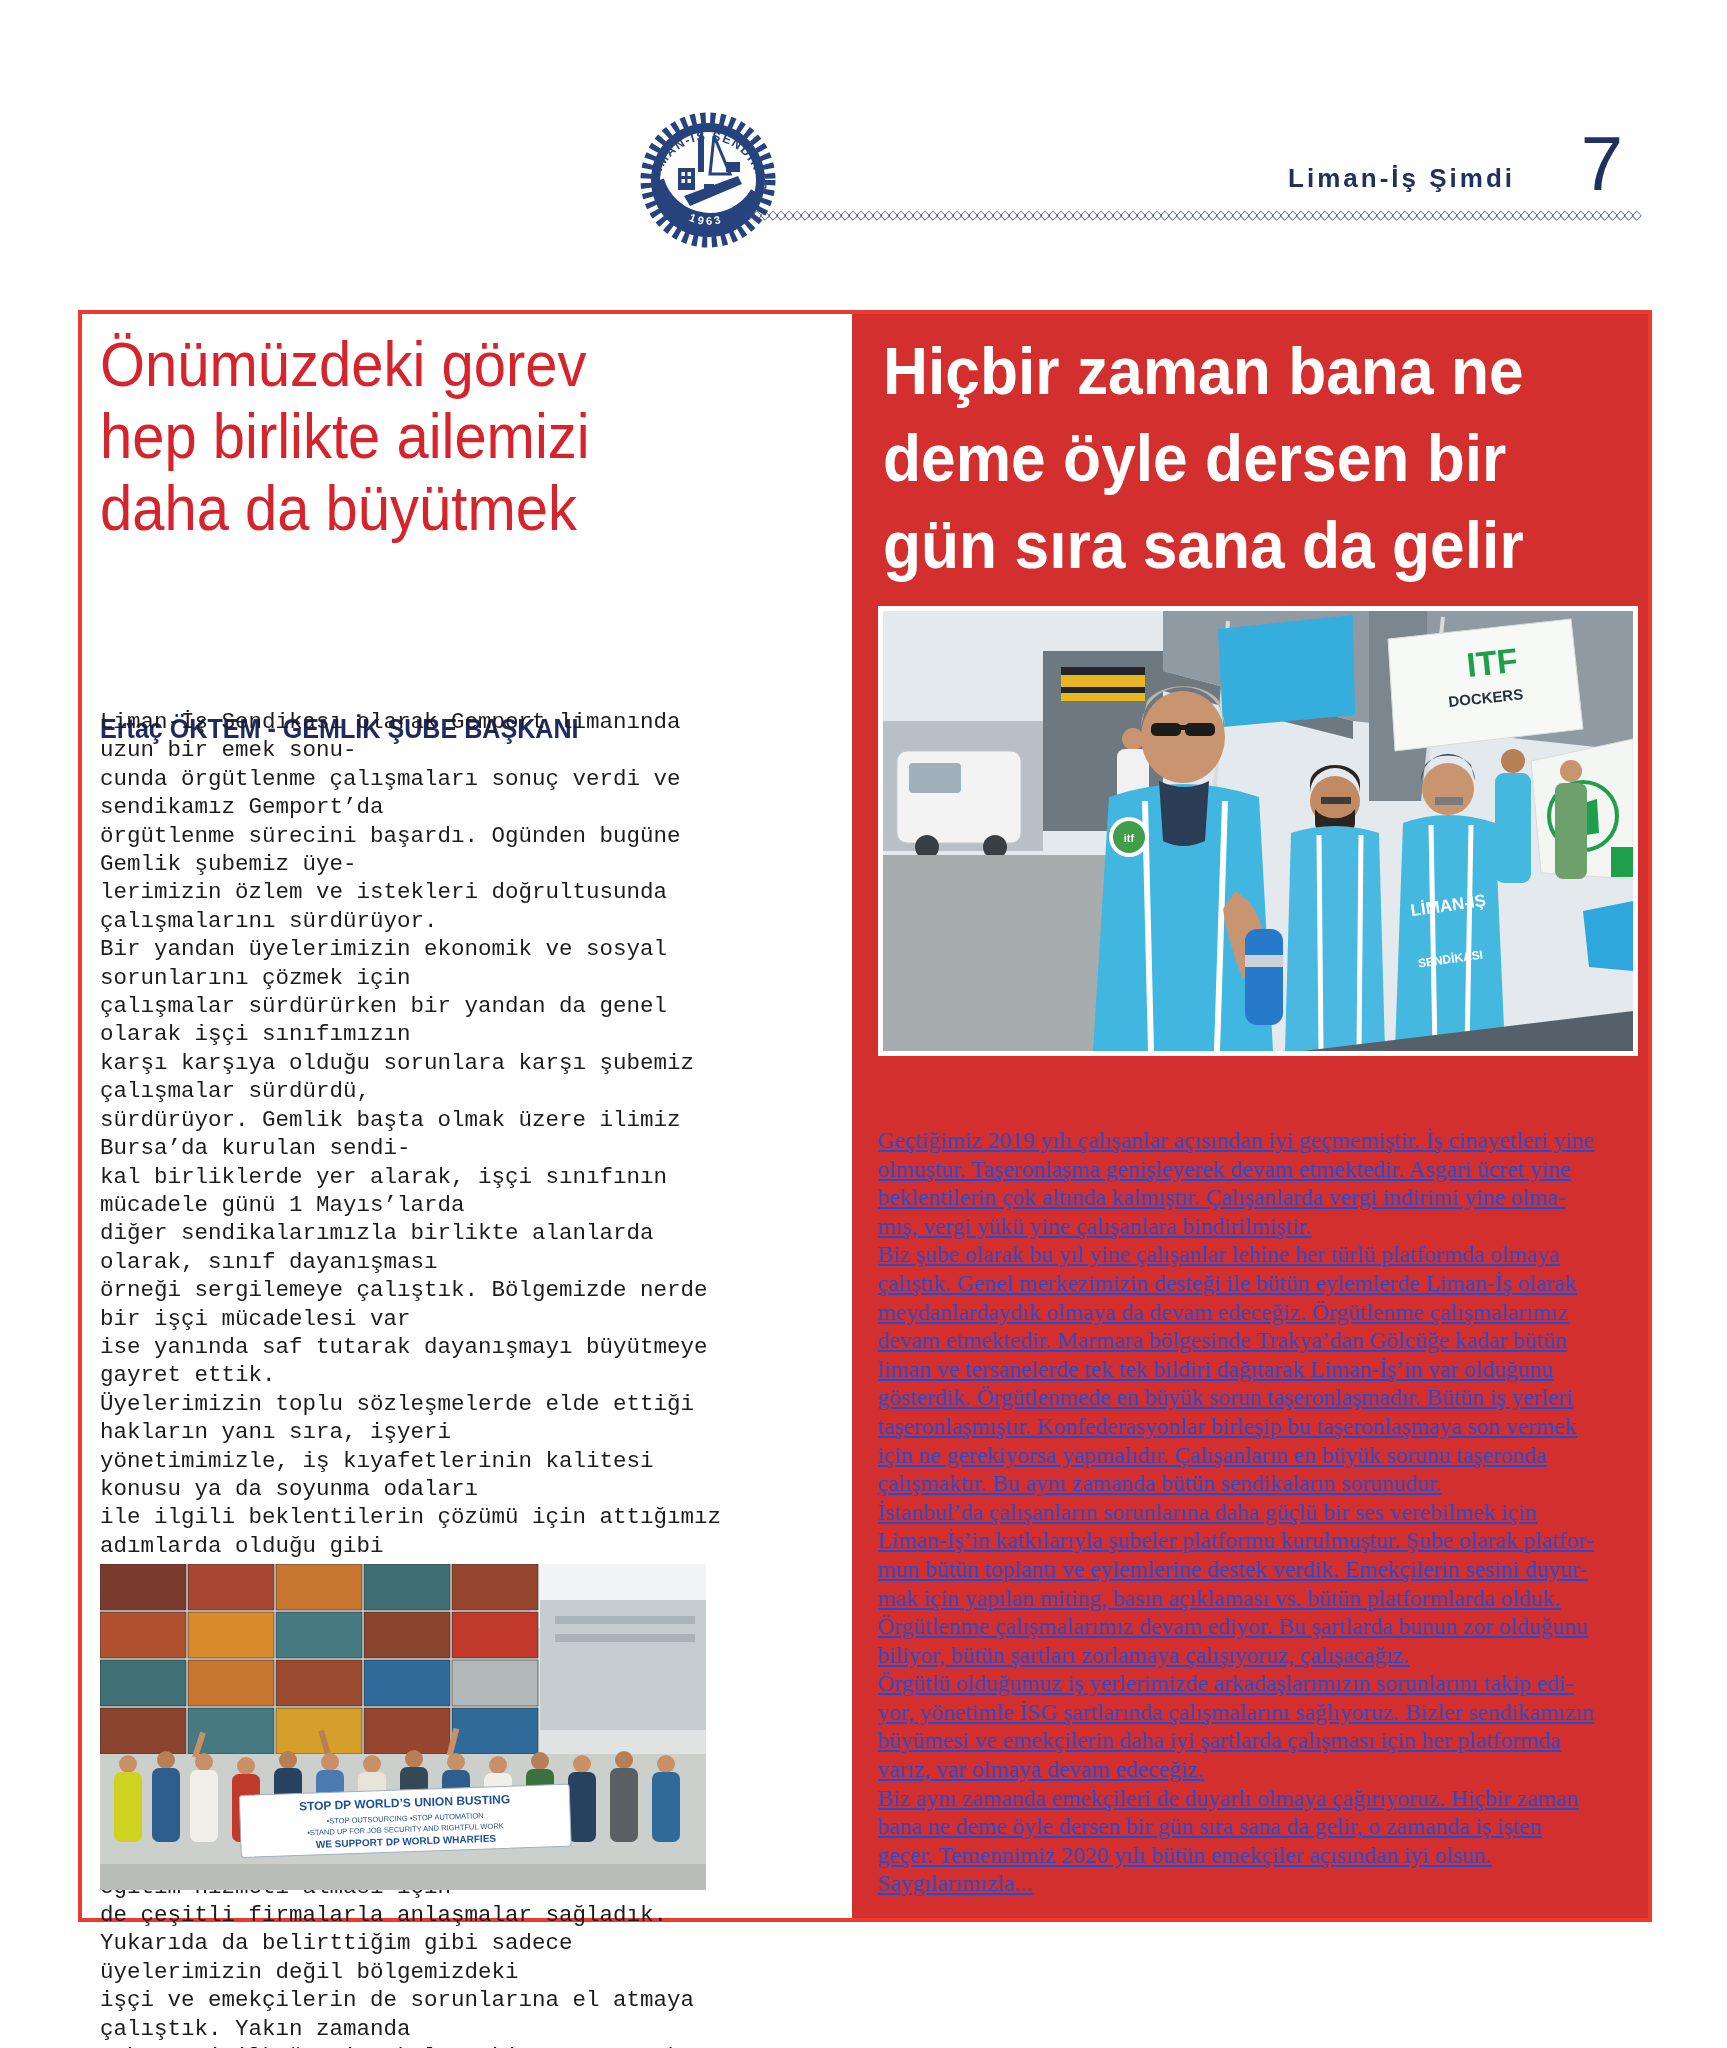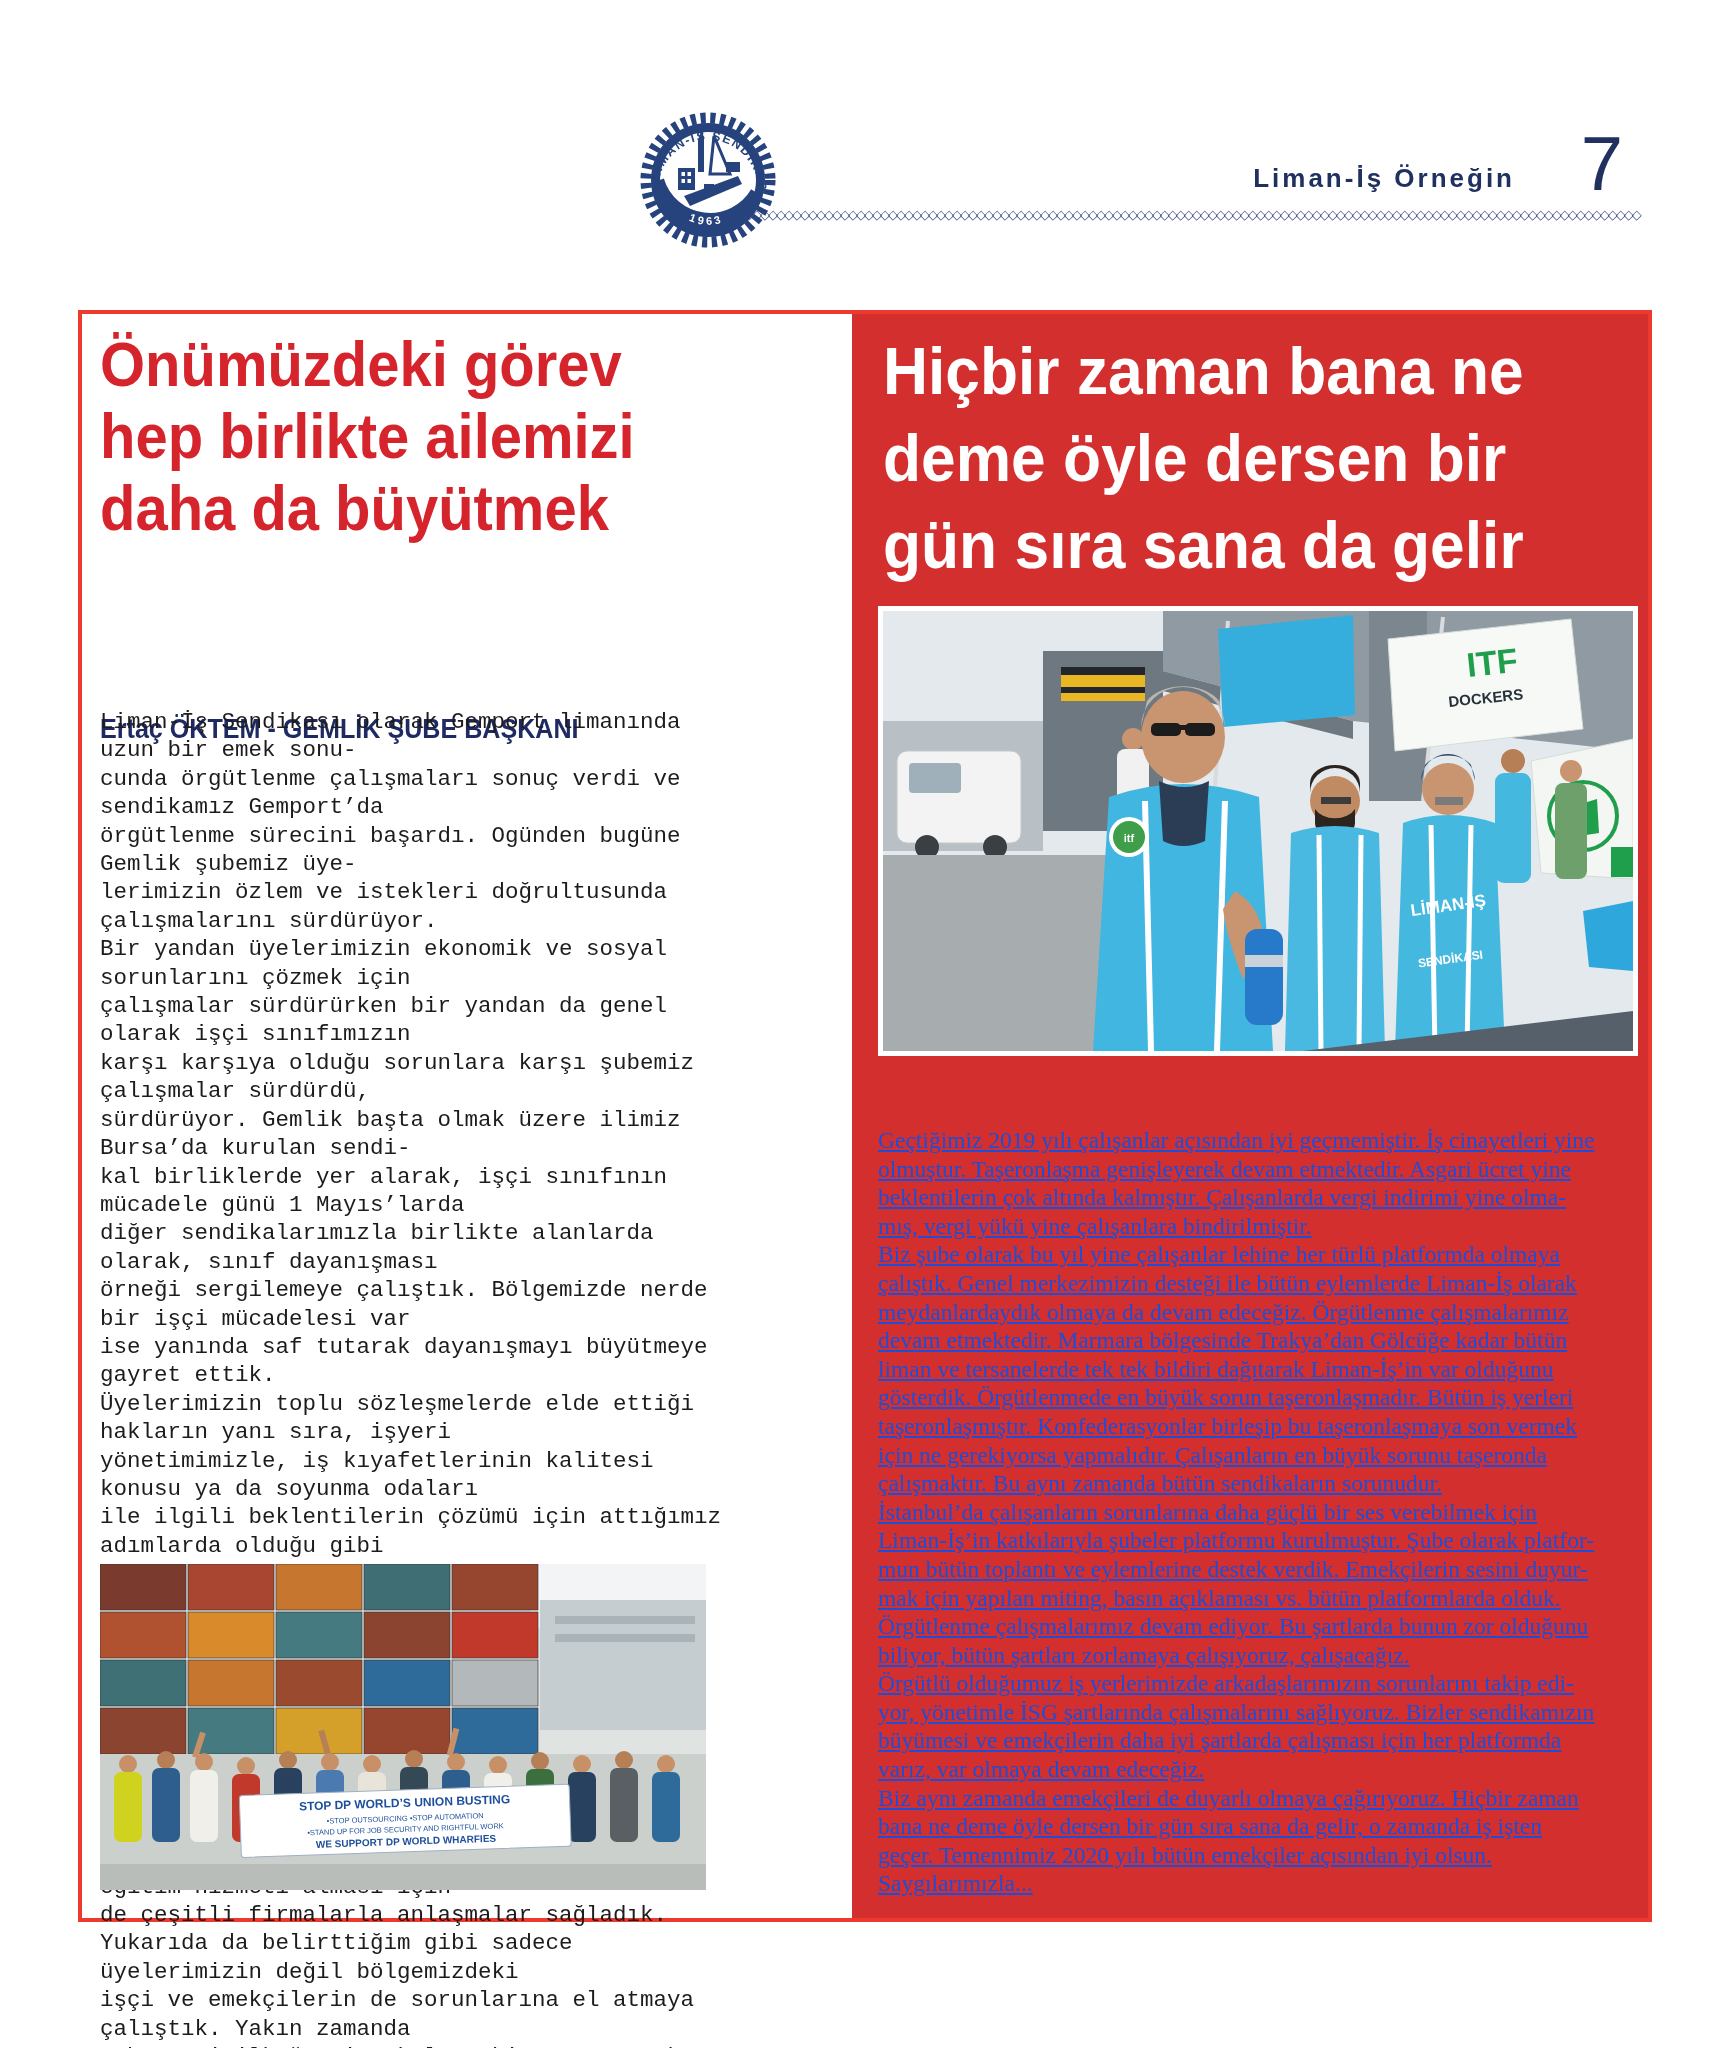--- a/index.html
+++ b/index.html
@@ -16,21 +16,21 @@
         font-size:13px;letter-spacing:-2px;color:#35457e;overflow:hidden;white-space:nowrap;
         line-height:18px;}
 
   
   .content-box{position:absolute;left:78px;top:310px;width:1574px;height:1612px;
         border:4px solid #ee3a2e;background:#ffffff;box-sizing:border-box;}
   .red-panel{position:absolute;left:770px;top:0;width:796px;height:1604px;background:#d22f2e;}
 
   
   .headline-red{position:absolute;left:100px;top:328px;margin:0;color:#d6242c;
-        font-size:63px;line-height:72px;font-weight:bold;white-space:nowrap;}
+        font-size:63px;line-height:72px;font-weight:normal;white-space:nowrap;}
   .headline-red span{display:inline-block;transform:scaleX(.92);transform-origin:left;}
   .byline{position:absolute;color:#1f2a63;font-size:27px;font-weight:bold;white-space:nowrap;}
   .byline span{display:inline-block;transform:scaleX(.93);transform-origin:left;}
   .byline-left{left:100px;top:666px;margin-top:48px;}
   .body-text{white-space:pre-line;font-family:"Liberation Serif",serif;}
   .body-left{position:absolute;left:100px;top:708px;width:630px;font-size:22.5px;
         line-height:28.4px;color:#1d1b1b;font-family:Liberation Mono, monospace;}
   .photo-left{position:absolute;left:100px;top:1564px;width:606px;height:326px;display:block;}
 
   
@@ -67,21 +67,21 @@
       <polygon points="60,30 64,18 66,30 66,62 60,62"></polygon>
       <path d="M76,26 L92,64 L72,64 Z" fill="none" stroke="#27437d" stroke-width="3"></path>
       <rect x="88" y="52" width="14" height="10"></rect>
       <polygon points="46,86 100,66 104,74 52,96"></polygon>
       <rect x="66" y="74" width="10" height="8"></rect>
     </g>
     <path d="M14,80 A57,57 0 0 0 126,80 L114,74 A48,48 0 0 1 26,74 Z" fill="#27437d" transform="rotate(7 70 70)"></path>
     <text font-size="11" font-weight="bold" fill="#ffffff" letter-spacing="3" font-family="Liberation Sans, sans-serif"><textPath href="#botArc" startOffset="32%">1963</textPath></text>
   </svg>
 
-  <div class="masthead-title">Liman-İş Örneğin</div>
+  <div class="masthead-title">Liman-İş Şimdi</div>
   <div class="page-number">7</div>
   <div class="diamond-divider">◇◇◇◇◇◇◇◇◇◇◇◇◇◇◇◇◇◇◇◇◇◇◇◇◇◇◇◇◇◇◇◇◇◇◇◇◇◇◇◇◇◇◇◇◇◇◇◇◇◇◇◇◇◇◇◇◇◇◇◇◇◇◇◇◇◇◇◇◇◇◇◇◇◇◇◇◇◇◇◇◇◇◇◇◇◇◇◇◇◇◇◇◇◇◇◇◇◇◇◇◇◇◇◇◇◇◇◇◇◇◇◇</div>
 
   <div class="content-box">
     <div class="red-panel"></div>
   </div>
 
   <h1 class="headline-red">
     <span>Önümüzdeki görev</span><br>
     <span>hep birlikte ailemizi</span><br>

